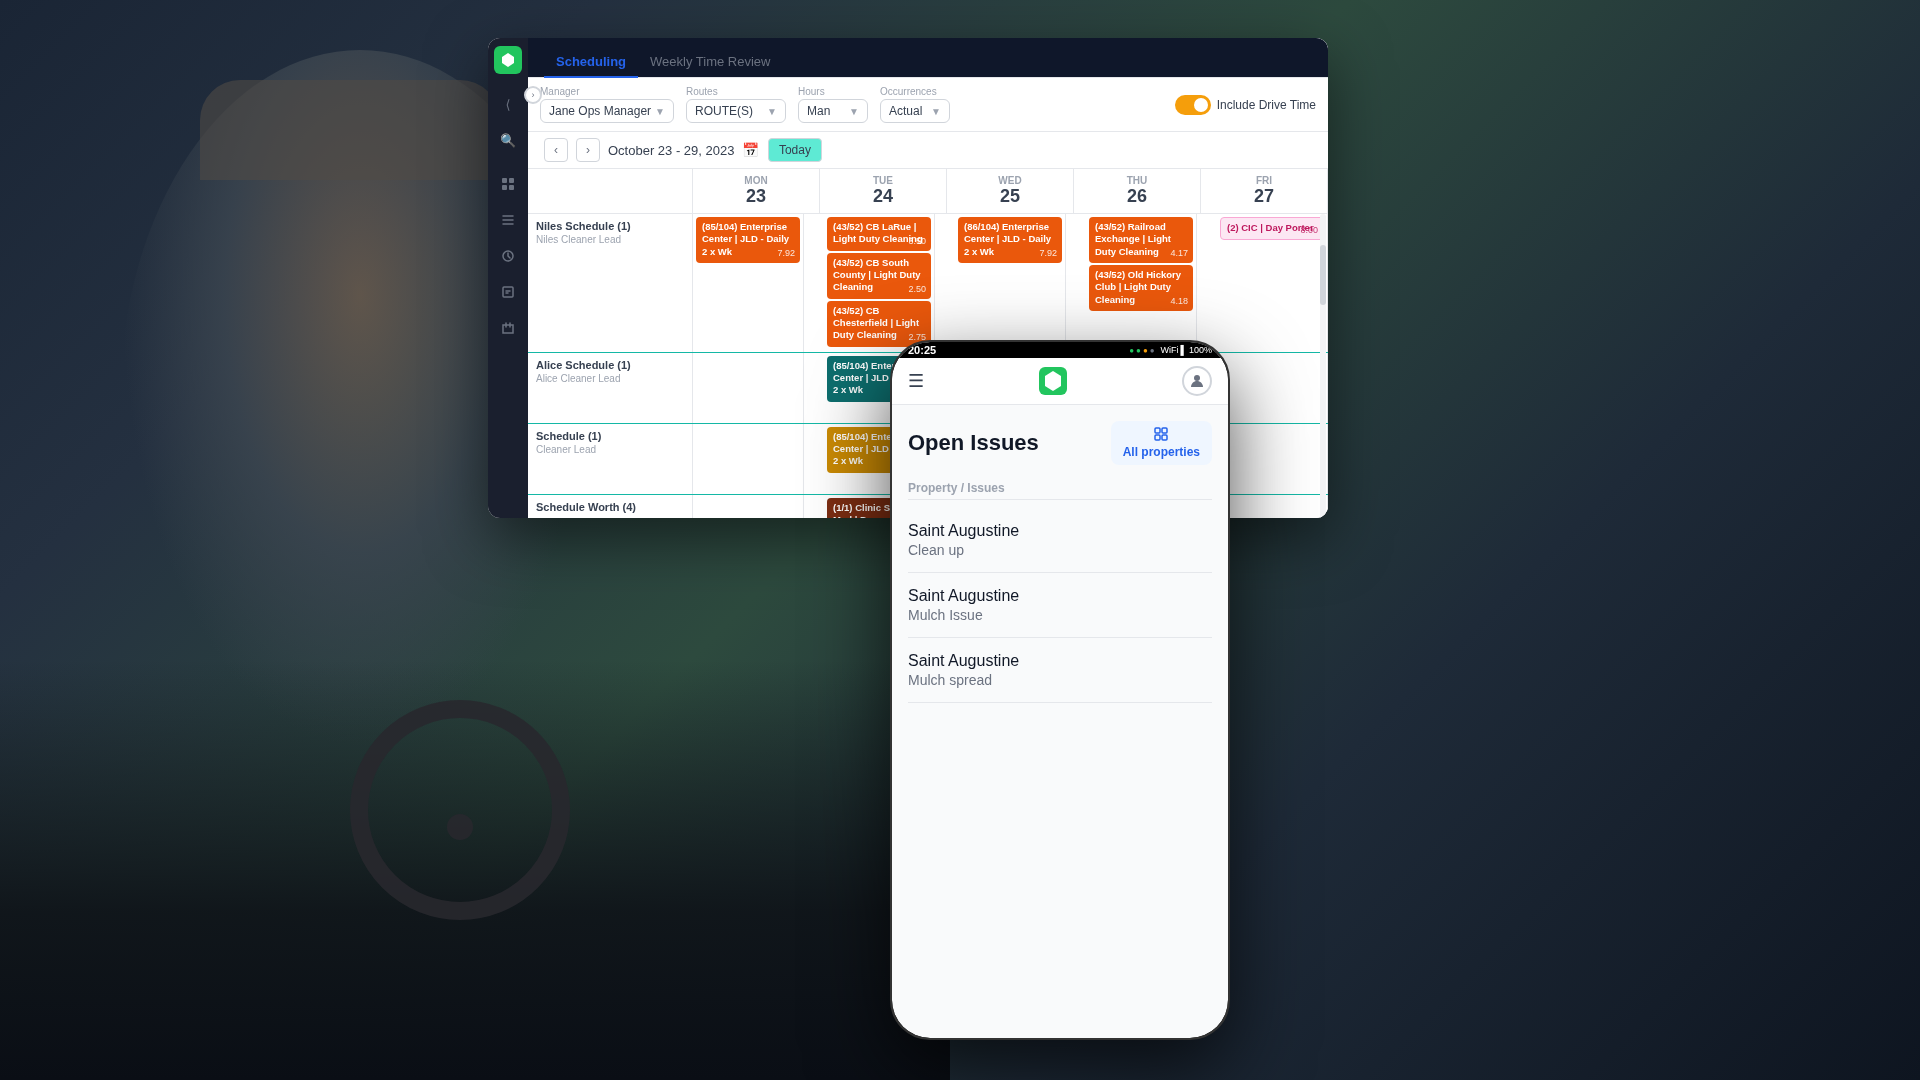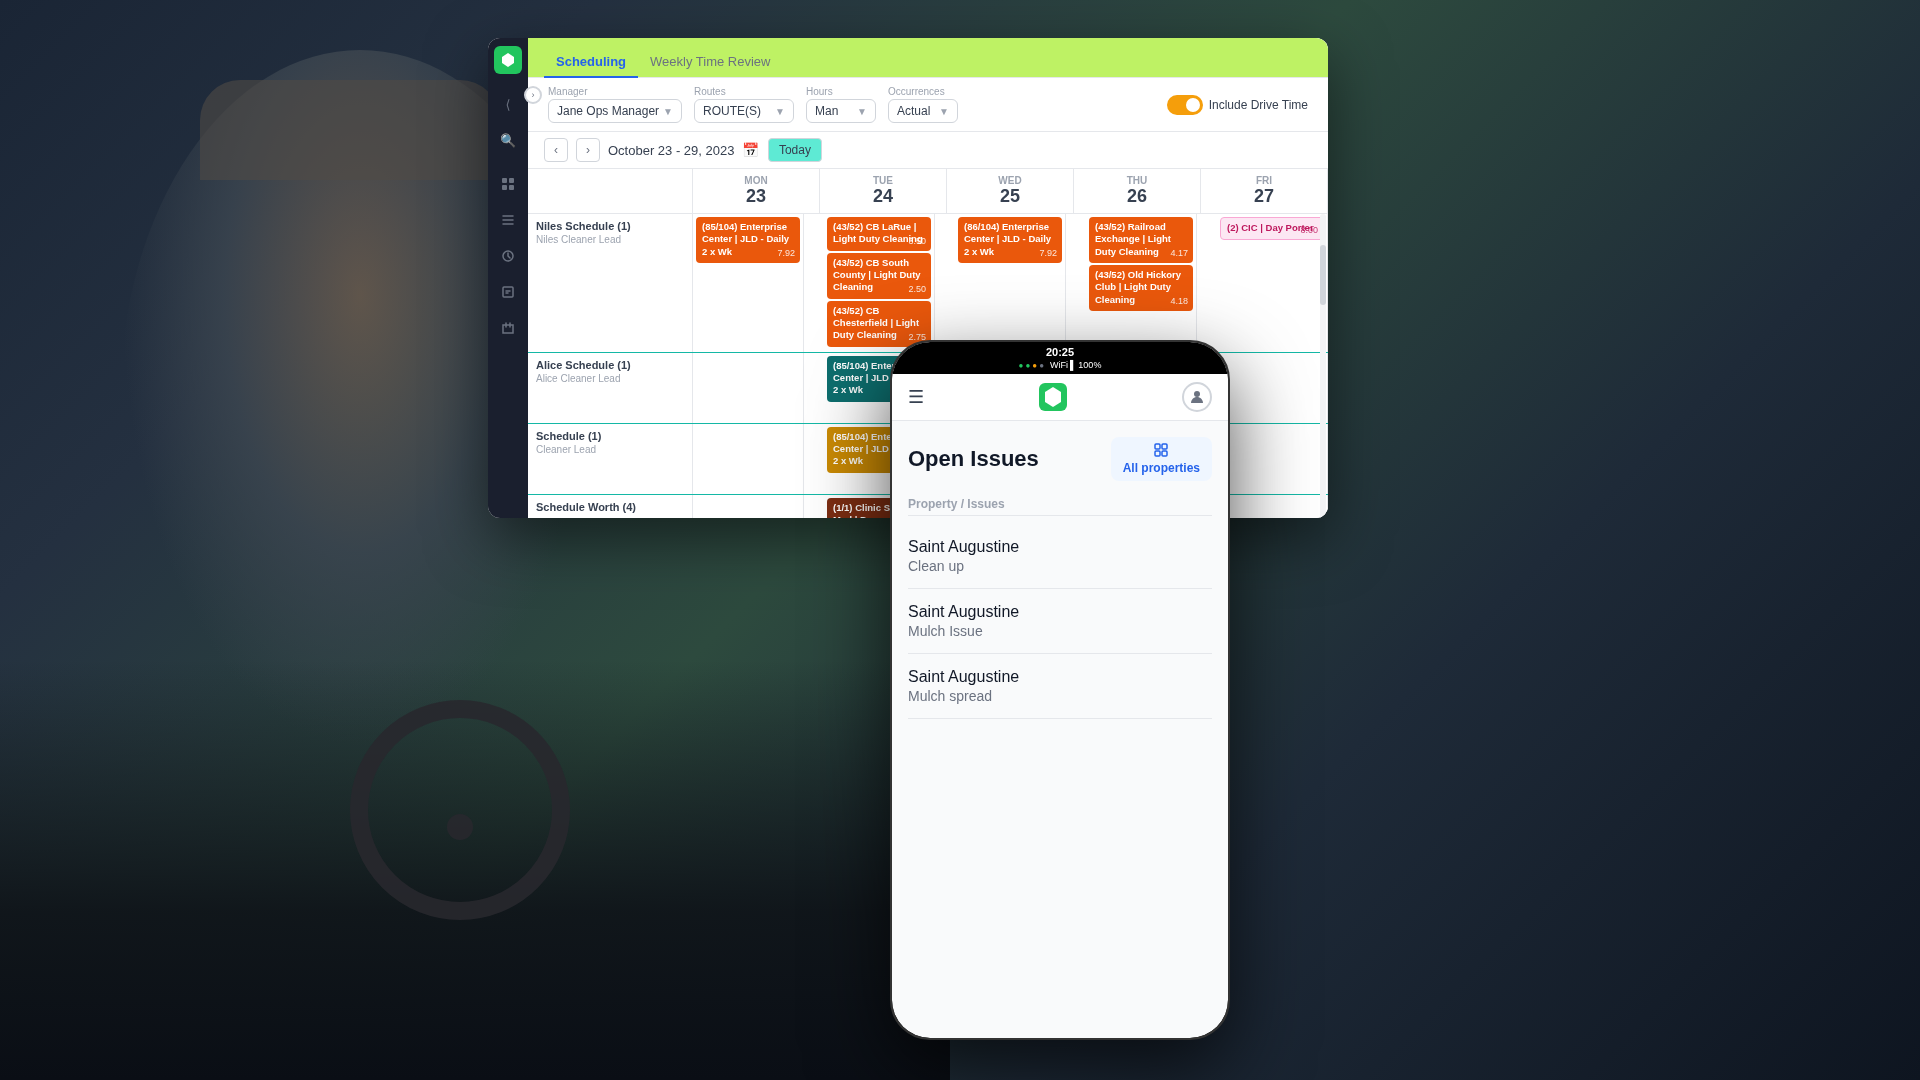--- a/index.html
+++ b/index.html
@@ -101,21 +101,21 @@
       background: #fff;
       overflow: hidden;
     }
 
     
     .tabs-bar {
       display: flex;
       align-items: center;
       padding: 8px 16px 0;
       border-bottom: 1px solid #e5e7eb;
-      background: #bef264;
+      background: #0f172a;
     }
 
     .tab {
       padding: 8px 12px;
       font-size: 13px;
       color: #6b7280;
       cursor: pointer;
       position: relative;
     }
 
@@ -131,21 +131,21 @@
       left: 0;
       right: 0;
       height: 2px;
       background: #2563eb;
     }
 
     
     .filter-bar {
       display: flex;
       align-items: center;
-      padding: 8px 20px;
+      padding: 8px 12px;
       gap: 12px;
       border-bottom: 1px solid #e5e7eb;
       background: #fff;
     }
 
     .filter-group {
       display: flex;
       flex-direction: column;
       gap: 2px;
     }
@@ -740,21 +740,21 @@
         </div>
       </div>
     </div>
   </div>
 </div>
 
 <div class="phone-container">
   <div class="phone-frame">
     <div class="phone-screen">
 
-      <div style="background:#000;height:32px;display:flex;align-items:center;justify-content:space-between;padding:4px 16px;flex-direction:column;">
+      <div style="background:#000;height:16px;display:flex;align-items:center;justify-content:space-between;padding:4px 16px;">
         <span style="color:#fff;font-size:11px;font-weight:700;">20:25</span>
         <div style="display:flex;align-items:center;gap:2px;">
           <span style="color:#22c55e;font-size:8px;">●</span>
           <span style="color:#22c55e;font-size:8px;">●</span>
           <span style="color:#f59e0b;font-size:8px;">●</span>
           <span style="color:#6b7280;font-size:8px;">●</span>
           <span style="color:#fff;font-size:9px;margin-left:4px;">WiFi</span>
           <span style="color:#fff;font-size:9px;">▌</span>
           <span style="color:#fff;font-size:9px;">100%</span>
         </div>

